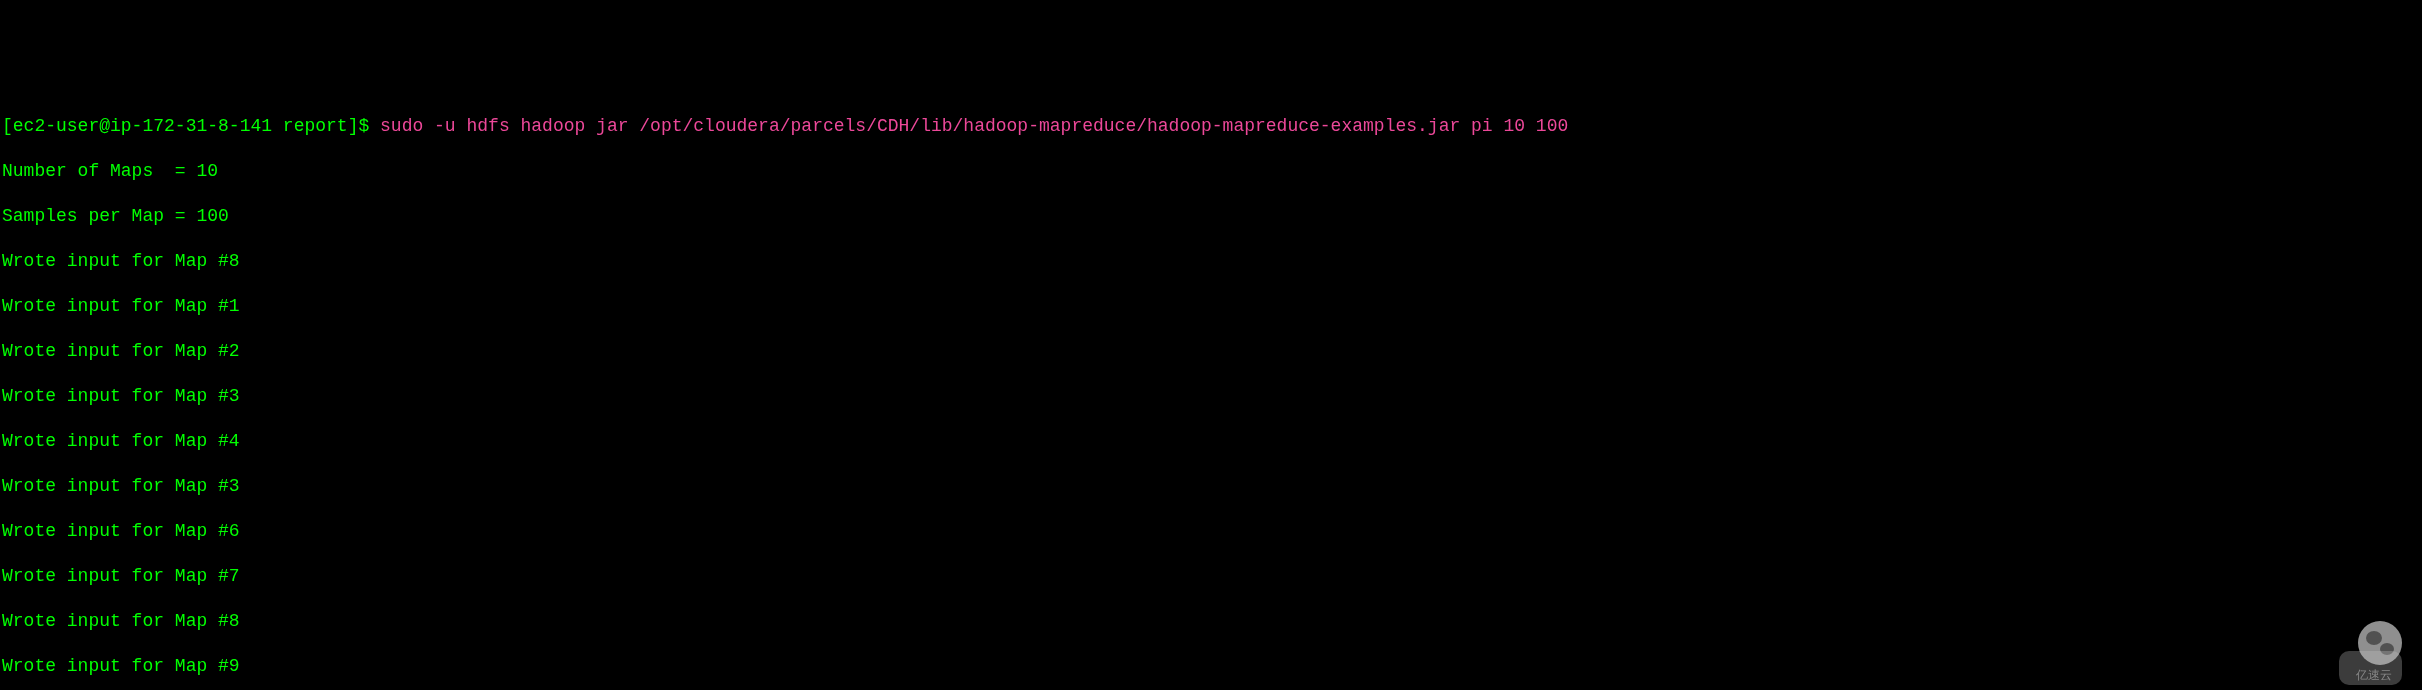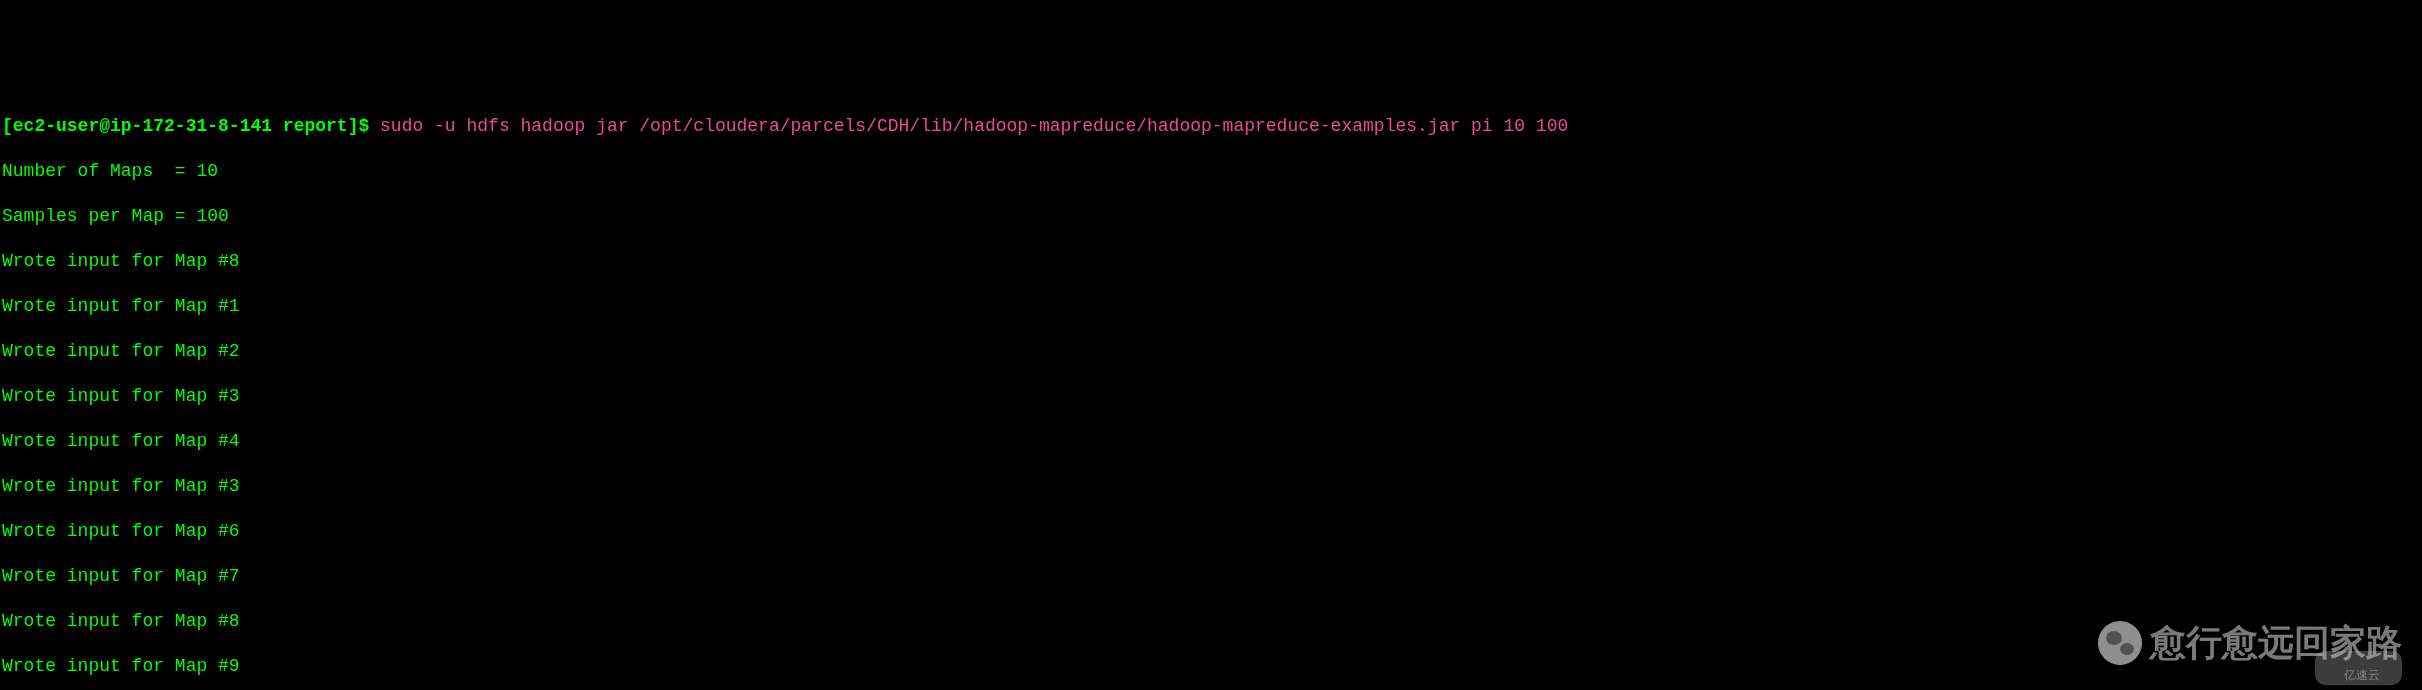--- a/index.html
+++ b/index.html
@@ -18,21 +18,20 @@
       overflow: hidden;
       position: relative;
       width: 2422px;
       height: 690px;
     }
     .terminal-line {
       white-space: pre;
     }
     .prompt {
       color: #00ff00;
-      font-weight: bold;
     }
     .command {
       color: #ec4899;
     }
     .watermark {
       position: absolute;
       right: 20px;
       bottom: 25px;
       color: #cccccc;
       font-family: sans-serif;
@@ -74,21 +73,21 @@
       bottom: 10px;
     }
     .bottom-watermark {
       position: absolute;
       right: 20px;
       bottom: 5px;
       color: #888;
       font-family: sans-serif;
       font-size: 12px;
       background: rgba(200,200,200,0.3);
-      padding: 2px 22px;
+      padding: 2px 10px;
       border-radius: 10px;
       text-align: center;
     }
   </style>
 </head>
 <body>
 
 
 
 <div class="terminal">
@@ -112,21 +111,20 @@
 
 
 
 
 
 
 </div>
 
 <div class="watermark">
   <span class="wechat-icon"></span>
-  <span>愈行愈远回家路</span>
 </div>
 
 <div class="bottom-watermark">
   <span>亿速云</span>
 </div>
 
 
 
 
 </body></html>

